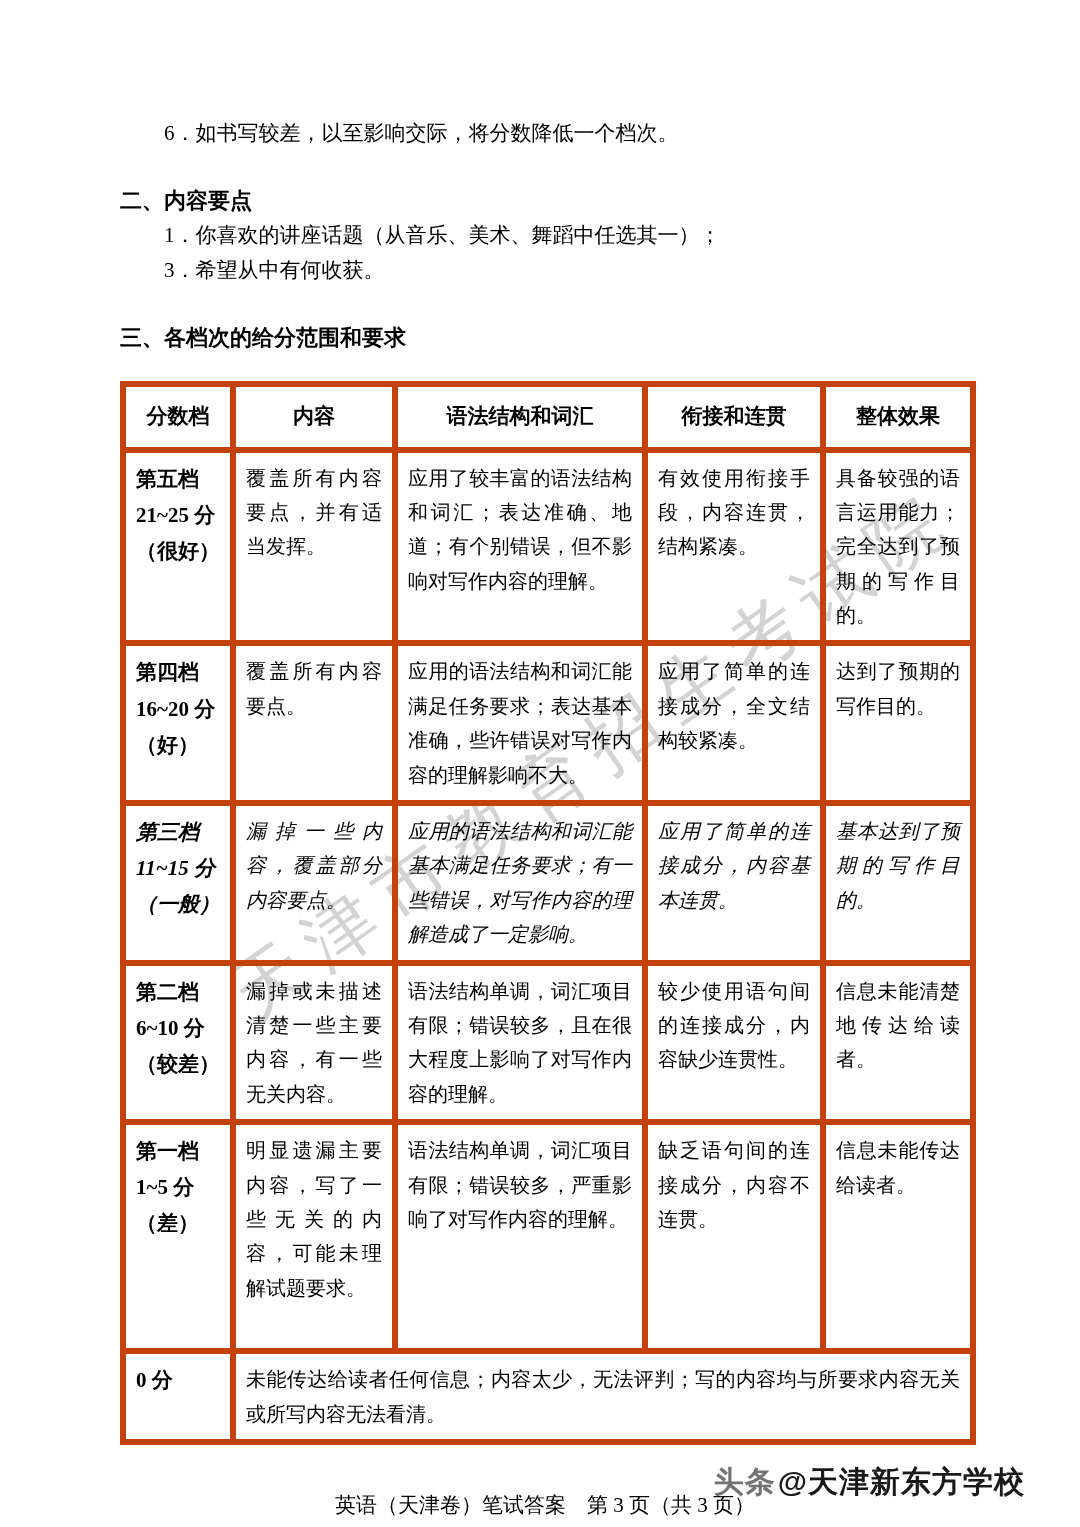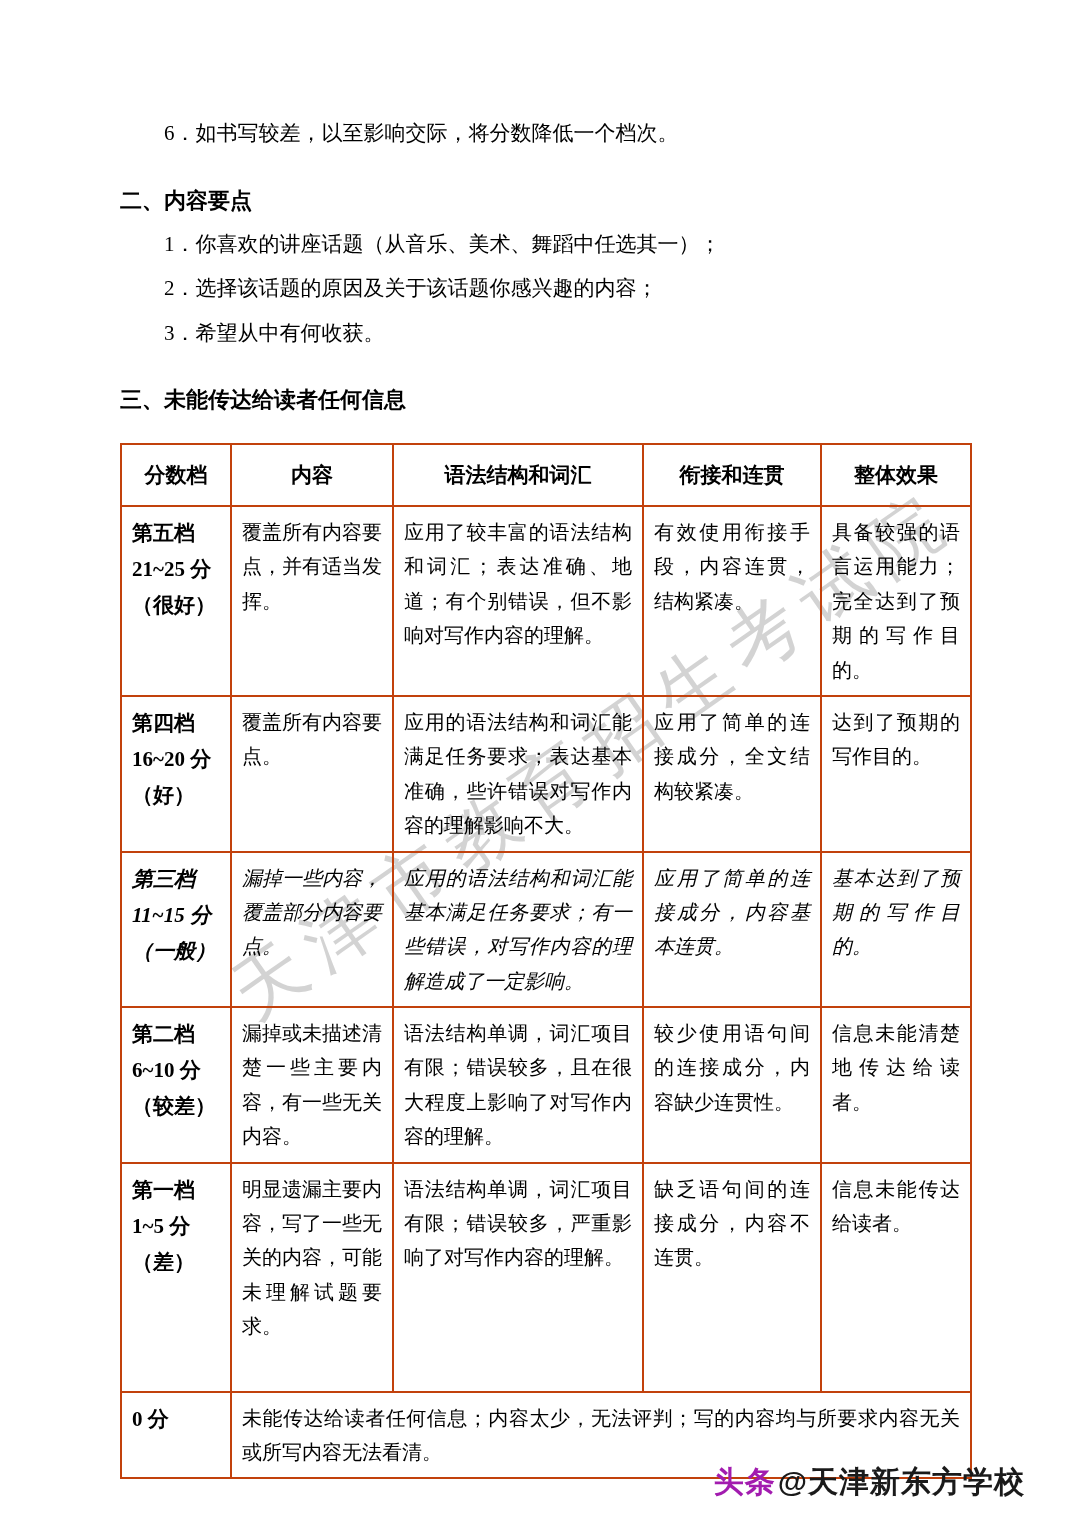--- a/index.html
+++ b/index.html
@@ -40,32 +40,32 @@
   .indent-line {
     margin: 0 0 4px 44px;
     line-height: 1.5;
   }
   .sec-title {
     margin: 36px 0 0 0;
     font-size: 22px;
     font-weight: bold;
   }
   .list-item {
-    margin: 13px 0 0 44px;
+    margin: 4px 0 0 44px;
     line-height: 1.5;
   }
   table.rubric {
     margin-top: 28px;
     border-collapse: collapse;
     table-layout: fixed;
     width: 850px;
     font-size: 20px;
   }
   table.rubric th, table.rubric td {
-    border: 2px solid #c2410c;
+    border: 6px solid #c2410c;
     padding: 8px 10px;
     vertical-align: top;
     text-align: justify;
     text-justify: inter-ideograph;
     line-height: 1.72;
     word-break: break-all;
   }
   table.rubric th {
     text-align: center;
     vertical-align: middle;
@@ -102,41 +102,40 @@
     right: 55px;
     bottom: 24px;
     z-index: 2;
     font-family: "Liberation Sans", "DejaVu Sans", sans-serif;
     font-weight: bold;
     font-size: 30px;
     color: #1a1a1a;
     letter-spacing: 1px;
   }
   .branding .logo {
-    color: #a21caf;
+    color: #737373;
     margin-right: 2px;
   }
 </style>
 </head>
 <body>
 
 <div class="page">
 
   <div class="watermark">天津市教育招生考试院</div>
 
   <div class="content">
 
     <p class="indent-line">6．如书写较差，以至影响交际，将分数降低一个档次。</p>
 
     <h3 class="sec-title">二、内容要点</h3>
     <p class="list-item">1．你喜欢的讲座话题（从音乐、美术、舞蹈中任选其一）；</p>
-    <p class="list-item">2．选择该话题的原因及关于该话题你感兴趣的内容；</p>
     <p class="list-item">3．希望从中有何收获。</p>
 
-    <h3 class="sec-title">三、未能传达给读者任何信息</h3>
+    <h3 class="sec-title">三、各档次的给分范围和要求</h3>
 
     <table class="rubric">
       <colgroup>
         <col style="width:110px">
         <col style="width:162px">
         <col style="width:250px">
         <col style="width:178px">
         <col style="width:150px">
       </colgroup>
       <tbody>

